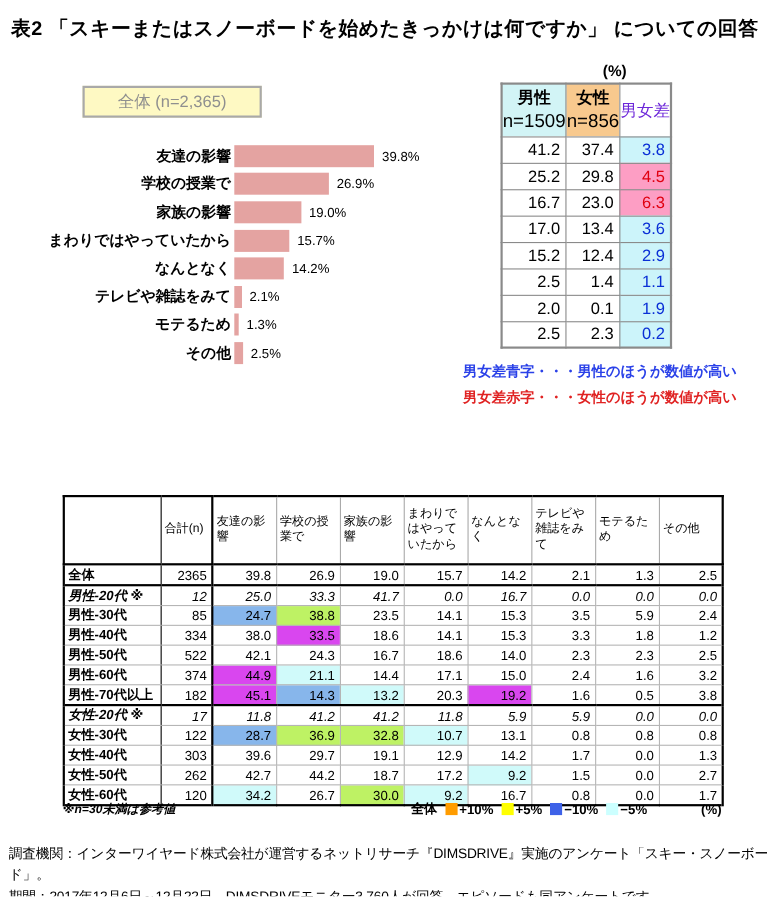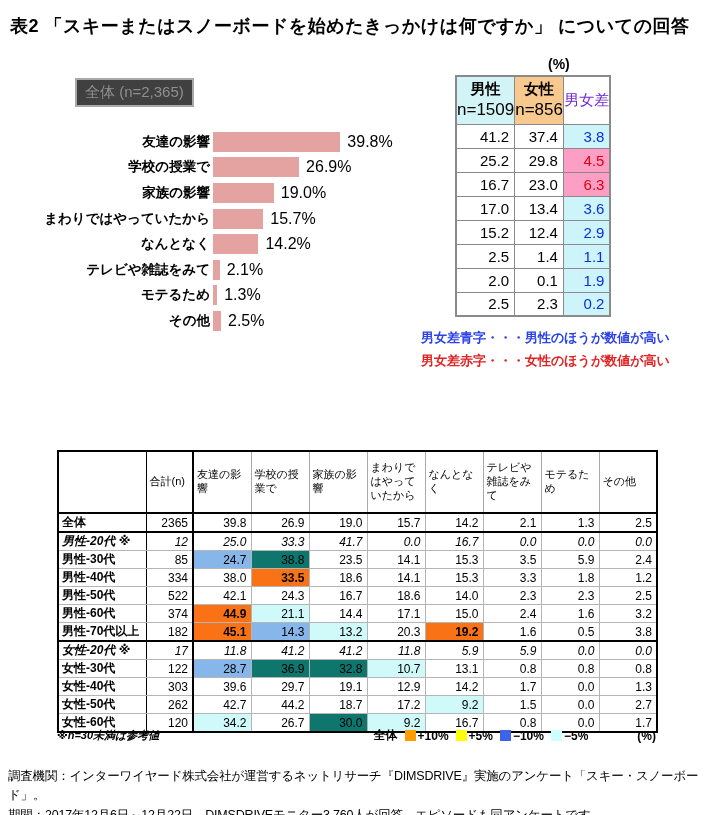--- a/index.html
+++ b/index.html
@@ -3,30 +3,30 @@
 <meta charset="utf-8">
 <style>
   * { margin:0; padding:0; box-sizing:border-box; }
   html,body { background:#fff; }
   body { font-family:"Liberation Sans","DejaVu Sans",sans-serif; color:#000; }
   .page { position:relative; width:709px; height:815px; background:#fff; overflow:hidden; }
 
   .title { position:absolute; left:10px; top:14px; font-size:18px; font-weight:bold; letter-spacing:0.5px; }
 
   .overall-box { position:absolute; left:75px; top:78px; border:2px solid #a9a9a9; color:#8f8f8f;
-                 font-size:15px; padding:3px 8px; background:#404040; }
+                 font-size:15px; padding:3px 30px; background:#fef9c3; }
 
   .pct-label { position:absolute; left:548px; top:56px; font-size:14px; font-weight:bold; }
 
   
   .bars { position:absolute; left:8px; top:129px; }
   .bar-row { display:flex; align-items:center; height:25.6px; }
   .bar-label { width:202px; text-align:right; font-size:13.5px; font-weight:bold; margin-right:3px; white-space:nowrap; }
   .bar { height:20px; background:#e4a3a1; }
-  .bar-value { font-size:16px; margin-left:7px; white-space:nowrap; }
+  .bar-value { font-size:12px; margin-left:7px; white-space:nowrap; }
 
   
   .gender-table { position:absolute; left:455px; top:75px; border-collapse:collapse; table-layout:fixed; }
   .gender-table th, .gender-table td { border:1px solid #8a8a8a; }
   .gender-table { border:2px solid #8a8a8a; }
   .gender-table th { width:47px; height:48px; font-size:15px; vertical-align:middle; text-align:center; }
   .gender-table th .sub { display:block; font-weight:normal; font-size:17px; margin-top:1px; }
   .th-male { background:#d2f4f6; }
   .th-female { background:#f8c98e; }
   .th-diff { background:#fff; color:#6d28d9; font-weight:normal; }
@@ -50,22 +50,22 @@
                   padding:2px 3px; word-break:break-all; line-height:1.25; background:#fff; }
   .age-table th.h-label { border-left:2px solid #000; border-right:1px solid #000; }
   .age-table th.h-n { border-right:2px solid #000; }
   .age-table th.h-last { border-right:2px solid #000; }
   .age-table td { border:1px solid #b5b5b5; height:16.4px; text-align:right; padding:0 4px; white-space:nowrap; }
   .age-table td.lab { text-align:left; font-weight:bold; border-left:2px solid #000; border-right:1px solid #000; padding:0 3px; }
   .age-table td.ncol { border-right:2px solid #000; }
   .age-table td.last { border-right:2px solid #000; }
   .age-table tr.italic td { font-style:italic; }
   .age-table tr.group-start td { border-top:2px solid #000; }
-  td.hl-orange { background:#0f766e; }
-  td.hl-yellow { background:#f97316;font-weight:bold; }
+  td.hl-orange { background:#bef264; }
+  td.hl-yellow { background:#d946ef; }
   td.hl-blue   { background:#87b6eb; }
   td.hl-cyan   { background:#d0fafa; }
 
   
   .under-table { position:absolute; left:57px; top:727px; width:599px; display:flex; align-items:center;justify-content:center; }
   .footnote { font-size:11px; font-weight:bold; font-style:italic; }
   .legend { margin-left:auto; display:flex; align-items:center; gap:7px; font-size:12px; font-weight:bold; }
   .legend .sw { display:inline-block; width:11px; height:11px; margin-right:2px; vertical-align:-1px; }
   .legend-item { white-space:nowrap; }
   .legend-unit { margin-left:42px; font-size:12px; font-weight:bold; }

